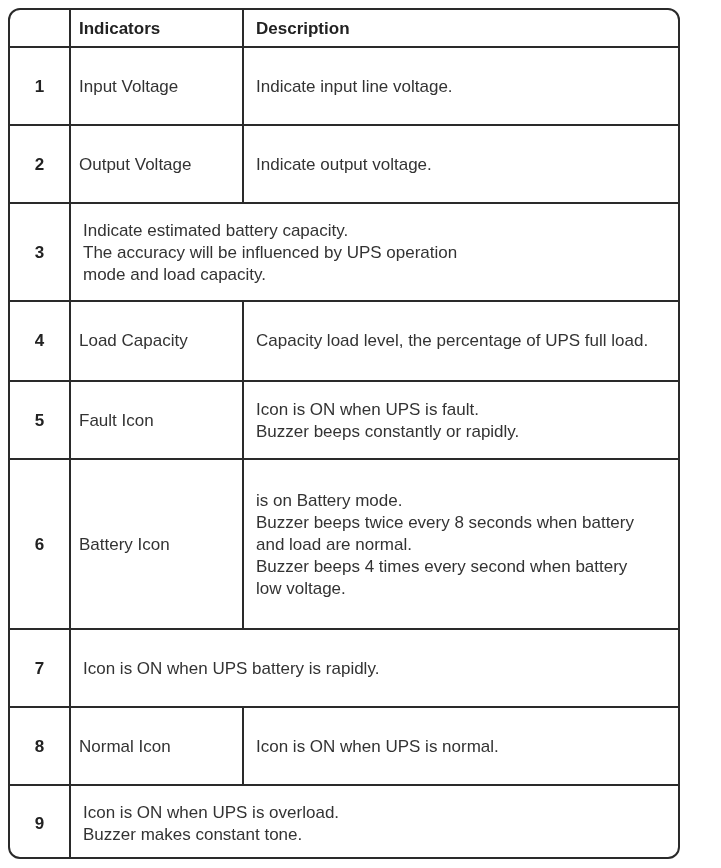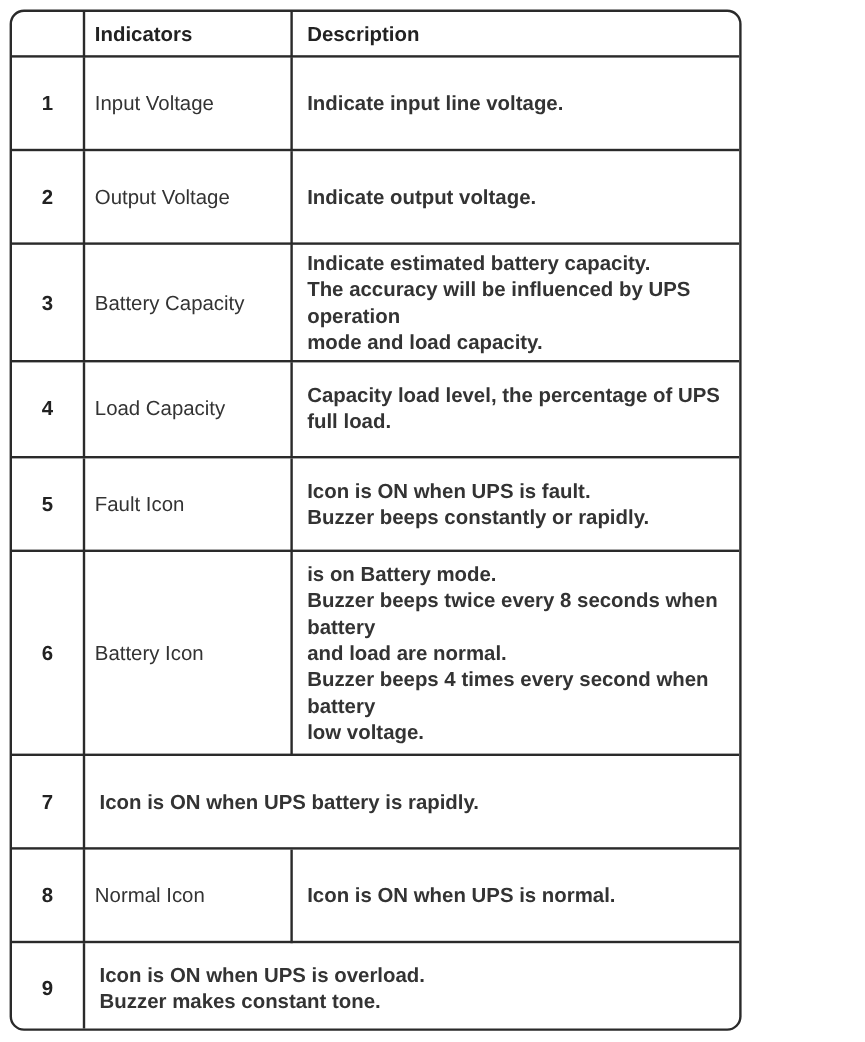--- a/index.html
+++ b/index.html
@@ -1,28 +1,28 @@
 <!DOCTYPE html>
 <html><head>
 <meta charset="utf-8">
 <style>
   html, body { margin:0; padding:0; background:#ffffff; }
   body { width:721px; height:868px; position:relative; overflow:hidden;
          font-family:"Liberation Sans", sans-serif; color:#333; }
-  .tbl { position:absolute; left:8px; top:8px; width:610px; height:851px;
+  .tbl { position:absolute; left:8px; top:8px; width:672px; height:851px;
          border:2px solid #2a2a2a; border-radius:12px; overflow:hidden; box-sizing:border-box; }
   .row { position:absolute; left:0; right:0; display:flex; box-sizing:border-box;
          border-top:2px solid #2a2a2a; }
   .row.first { border-top:none; }
   .c { box-sizing:border-box; display:flex; align-items:center; font-size:17px; line-height:22px; }
   .c0 { width:61px; justify-content:center; font-weight:bold; color:#222; border-right:2px solid #2a2a2a; }
   .c1 { width:173px; padding-left:8px; border-right:2px solid #2a2a2a; }
   .c2 { flex:1; padding-left:12px; padding-right:6px; }
   .hdr .c { font-weight:bold; color:#222; font-size:17px; }
-  .desc-lines { display:flex; flex-direction:column;font-weight:bold; }
+  .desc-lines { display:flex; flex-direction:column; }
 </style>
 </head>
 <body>
 
 <div class="tbl">
   <div class="row first hdr" style="top:0;height:38px;">
     <div class="c c0"></div>
     <div class="c c1">Indicators</div>
     <div class="c c2">Description</div>
   </div>
@@ -42,21 +42,20 @@
     <div class="c c1">Output Voltage</div>
     <div class="c c2">
         <div class="desc-lines">
       <span>Indicate output voltage.</span>
         </div>
       </div>
   </div>
 
   <div class="row" style="top:192px;height:100px;">
     <div class="c c0">3</div>
-    <div class="c c1">Battery Capacity</div>
     <div class="c c2">
         <div class="desc-lines">
       <span>Indicate estimated battery capacity.</span>
       <span>The accuracy will be influenced by UPS operation</span>
       <span>mode and load capacity.</span>
         </div>
       </div>
   </div>
 
   <div class="row" style="top:290px;height:80px;">

